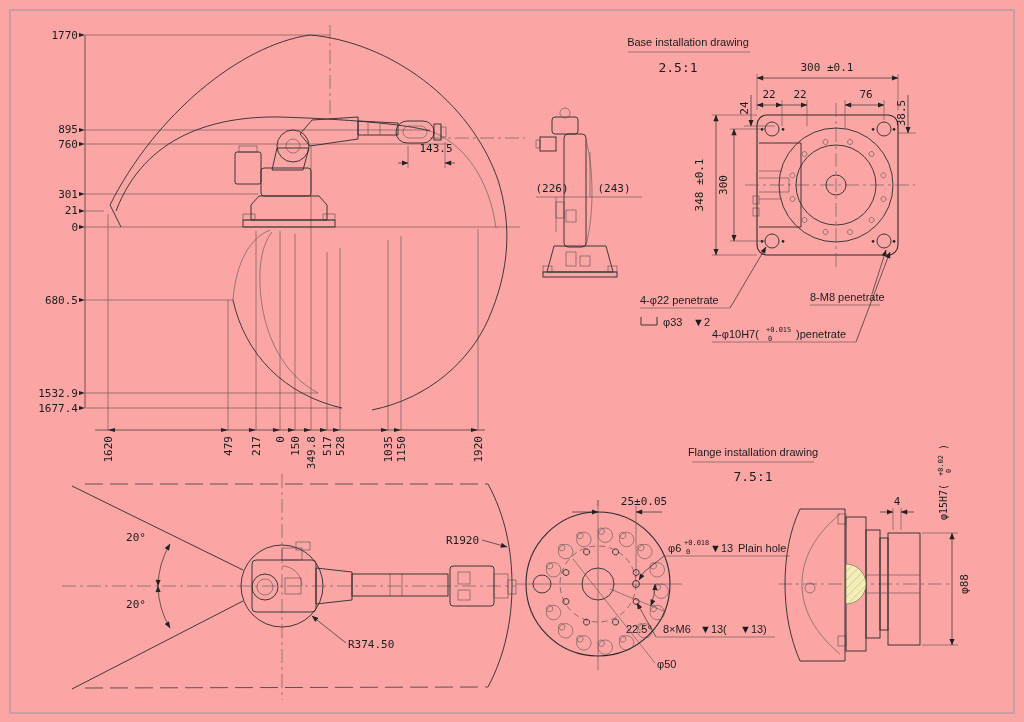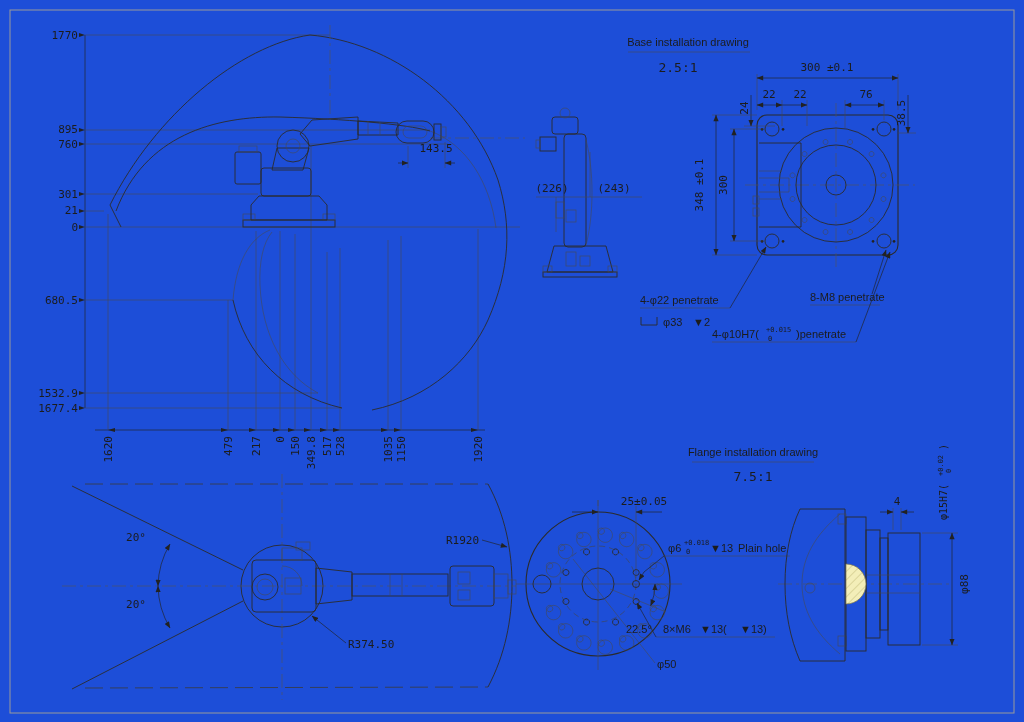--- a/index.html
+++ b/index.html
@@ -1,16 +1,16 @@
 <!DOCTYPE html>
 <html><head>
 <meta charset="utf-8">
 <style>
   html,body{margin:0;padding:0;background:#f4f4f2;}
-  #sheet{width:1024px;height:722px;background:#1d4ed8;position:relative;}
+  #sheet{width:1024px;height:722px;background:#fca5a5;position:relative;}
   svg{display:block;}
   .ln{stroke:#2b2b2b;stroke-width:0.9;fill:none;}
   .ln2{stroke:#2b2b2b;stroke-width:1.1;fill:none;}
   .thin{stroke:#4a4a4a;stroke-width:0.55;fill:none;}
   .dim{stroke:#222;stroke-width:0.65;fill:none;}
   .cl{stroke:#555;stroke-width:0.6;fill:none;stroke-dasharray:14 4 3 4;}
   .ph{stroke:#3a3a3a;stroke-width:0.8;fill:none;stroke-dasharray:18 7;}
   .dash{stroke:#444;stroke-width:0.6;fill:none;stroke-dasharray:6 4;}
   .tick{fill:#222;stroke:none;}
   text{fill:#1c1c1c;}

